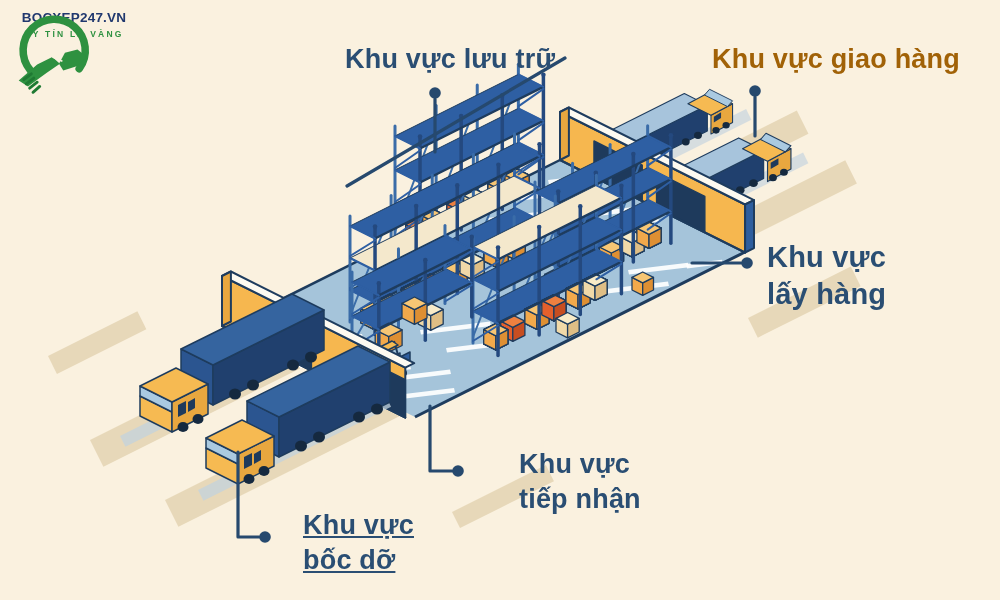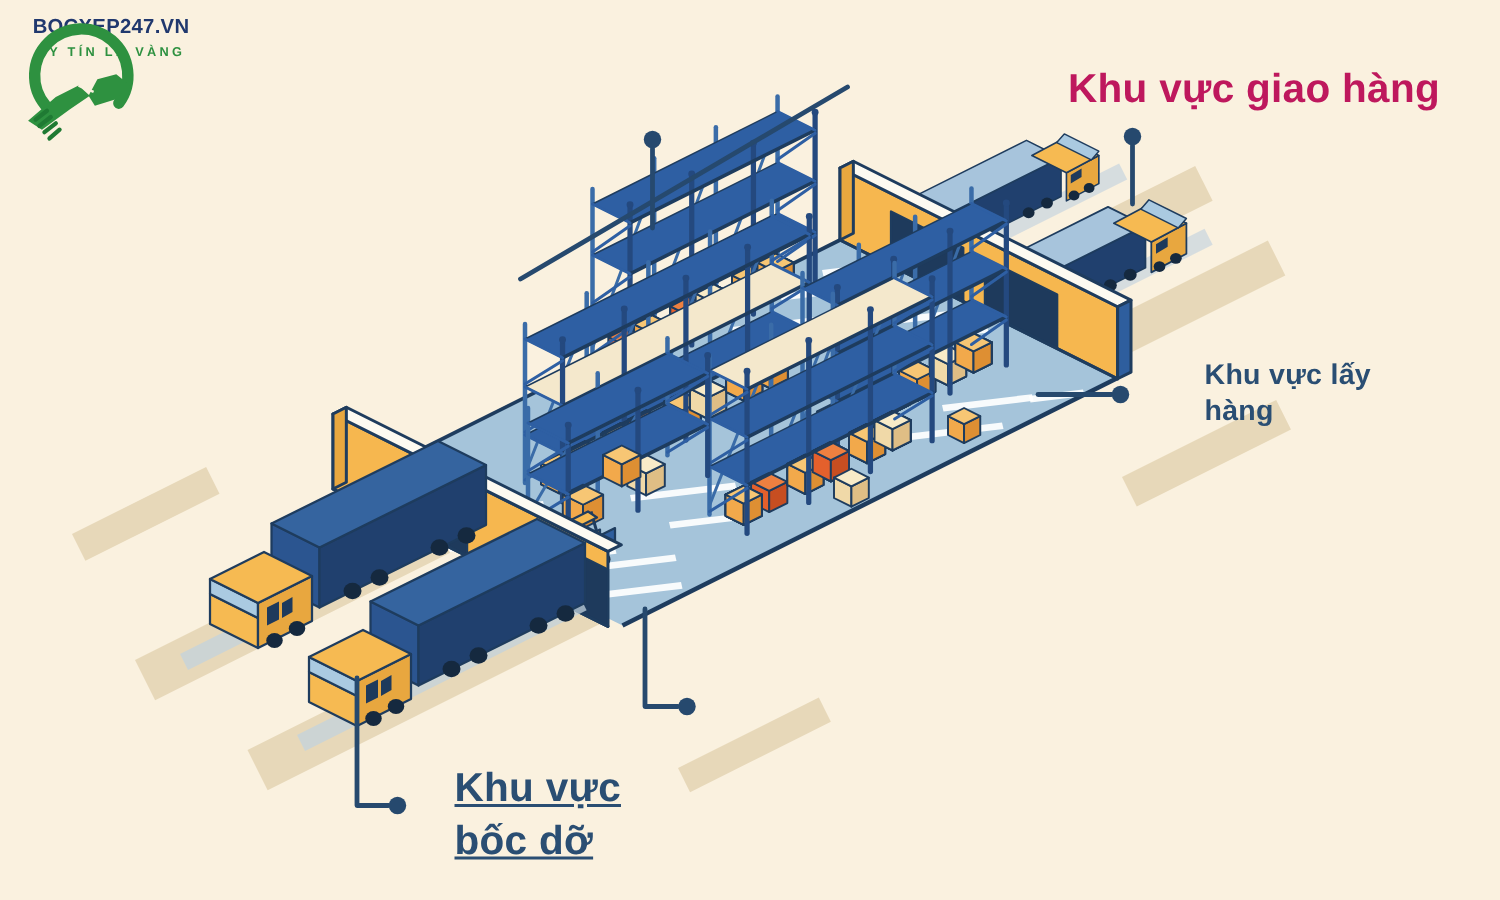--- a/index.html
+++ b/index.html
@@ -3,21 +3,21 @@
 <meta charset="utf-8">
 <style>
   html,body{margin:0;padding:0;}
   .stage{position:relative;width:1000px;height:600px;overflow:hidden;
          font-family:"Liberation Sans", sans-serif;}
   .stage svg{position:absolute;left:0;top:0;}
   .lbl{position:absolute;font-weight:bold;line-height:1.28;letter-spacing:0.2px;}
   .lbl.single{white-space:nowrap;}
   #label-storage{left:345px;top:42px;font-size:27px;}
   #label-delivery{left:712px;top:42px;font-size:27px;}
-  #label-picking{left:803px;top:239px;font-size:19px;width:150px;}
+  #label-picking{left:767px;top:239px;font-size:29px;width:150px;}
   #label-receiving{left:519px;top:447px;font-size:27px;width:165px;}
   #label-unloading{left:303px;top:508px;font-size:27px;width:145px;}
   .logo{position:absolute;left:12px;top:8px;width:124px;text-align:center;}
   .logo .emblem{display:block;margin:0 auto;}
   .brand{font-size:13.5px;font-weight:bold;letter-spacing:0.2px;margin-top:2px;}
   .tagline{font-size:8.5px;font-weight:bold;letter-spacing:2.2px;margin-top:4px;}
 </style>
 </head>
 <body>
 
@@ -641,16 +641,18 @@
       <path d="M22,74 A37,37 0 1 1 80,72" fill="none" stroke="#2E9140" stroke-width="9" stroke-linecap="round"></path>
       <path d="M8,86 L30,67 L48,58 L57,66 L41,77 L19,93 Z" fill="#2E9140"></path>
       <path d="M56,66 L63,53 L78,49 L89,58 L77,69 L61,74 Z" fill="#2E9140"></path>
       <path d="M14,85 L23,78 M17,90 L26,83 M21,95 L30,88 M25,100 L33,93" stroke="#1F7A33" stroke-width="3.4" stroke-linecap="round" fill="none"></path>
       <path d="M48,58 L60,63" stroke="#FAF1DF" stroke-width="2" fill="none"></path>
     </svg>
     <div class="brand" style="color: rgb(32, 56, 110);">BOCXEP247.VN</div>
     <div class="tagline" style="color: rgb(46, 145, 64);">UY TÍN LÀ VÀNG</div>
   </div>
 
-  <div class="lbl single" id="label-delivery" style="color: #be185d;">Khu vực giao hàng</div>
+  <div class="lbl single" id="label-storage" style="color: rgb(42, 78, 115);">Khu vực lưu trữ</div>
+  <div class="lbl single" id="label-delivery" style="color: #a16207;">Khu vực giao hàng</div>
   <div class="lbl" id="label-picking" style="color: rgb(42, 78, 115);">Khu vực lấy hàng</div>
+  <div class="lbl" id="label-receiving" style="color: rgb(42, 78, 115);">Khu vực tiếp nhận</div>
   <div class="lbl" id="label-unloading" style="color: rgb(42, 78, 115); text-decoration: underline;">Khu vực bốc dỡ</div>
 </div>
 
 </body></html>

